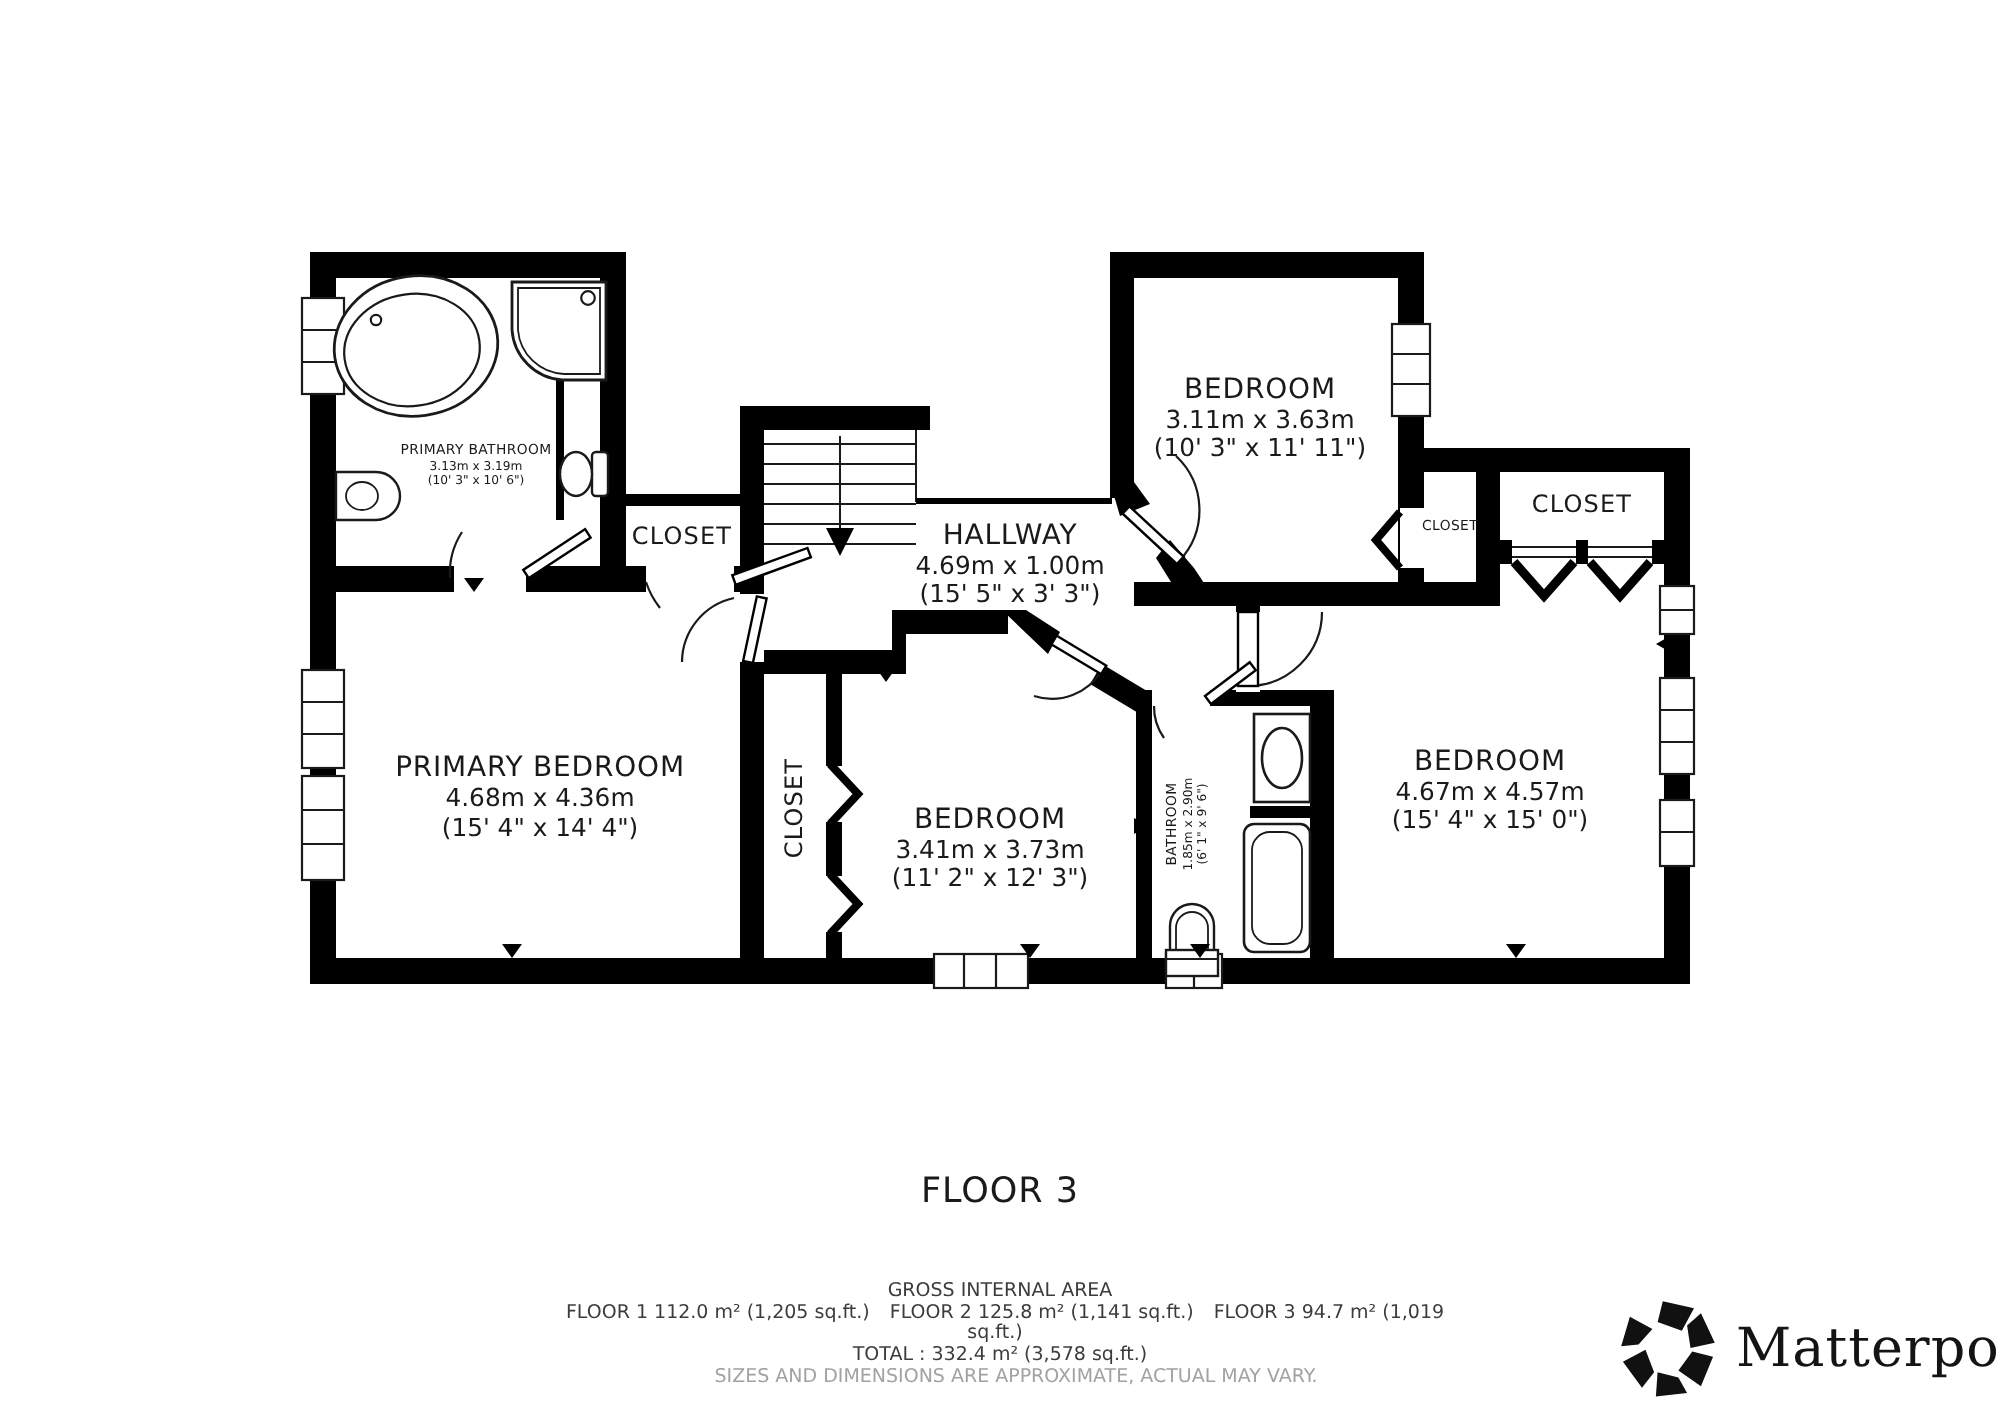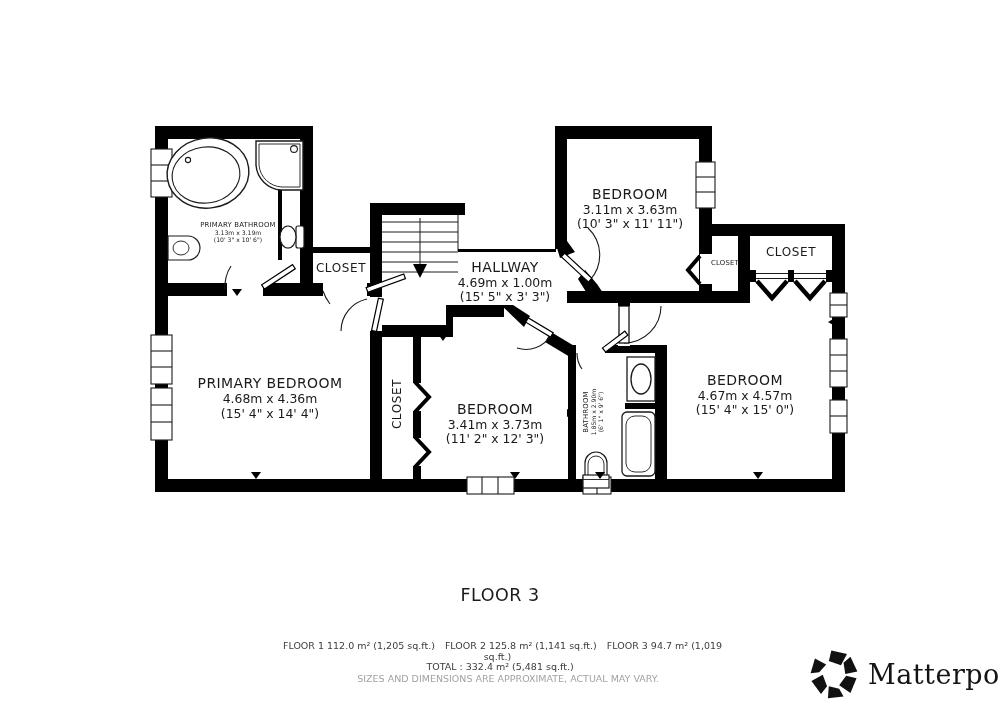--- a/index.html
+++ b/index.html
@@ -279,24 +279,25 @@
     <g>
       <text class="room-name" x="745" y="385">BEDROOM</text>
       <text class="room-dim" x="745" y="400">4.67m x 4.57m</text>
       <text class="room-dim" x="745" y="414">(15' 4" x 15' 0")</text>
     </g>
     <text class="floor-lab" x="500" y="601">FLOOR 3</text>
   </g>
 </svg>
 
 <div class="footer">
+  <div class="f-title">GROSS INTERNAL AREA</div>
   <div class="f-floors">
     <span>FLOOR 1 112.0 m² (1,205 sq.ft.)</span><span>FLOOR 2 125.8 m² (1,141 sq.ft.)</span><span>FLOOR 3 94.7 m² (1,019 sq.ft.)</span>
   </div>
-  <div class="f-total">TOTAL :  332.4 m² (5,481 sq.ft.)</div>
+  <div class="f-total">TOTAL :  332.4 m² (3,578 sq.ft.)</div>
   <div class="f-disclaimer">SIZES AND DIMENSIONS ARE APPROXIMATE, ACTUAL MAY VARY.</div>
 </div>
 
 <div class="brand">
   <svg width="52" height="52" viewBox="0 0 60 60">
     <g fill="#111111">
       <polygon points="27,3 45,7 38,20 24,15"></polygon>
       <polygon points="49,10 57,27 43,30 41,17"></polygon>
       <polygon points="56,35 49,52 36,43 44,32"></polygon>
       <polygon points="41,56 23,58 24,44 36,47"></polygon>

